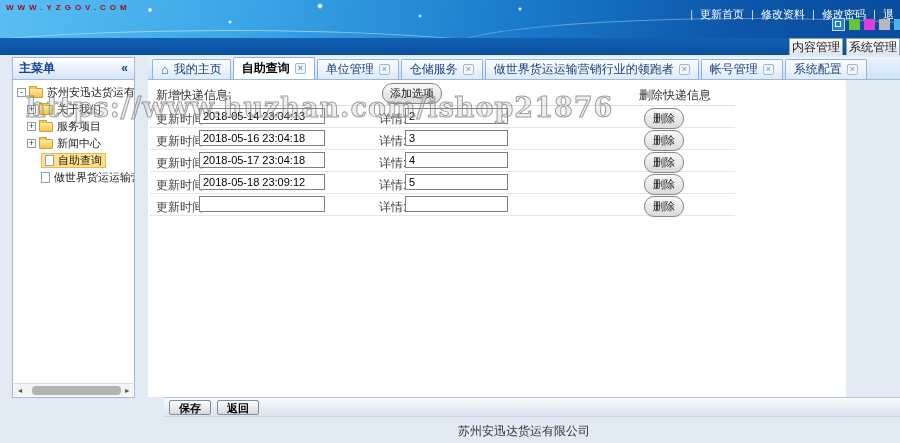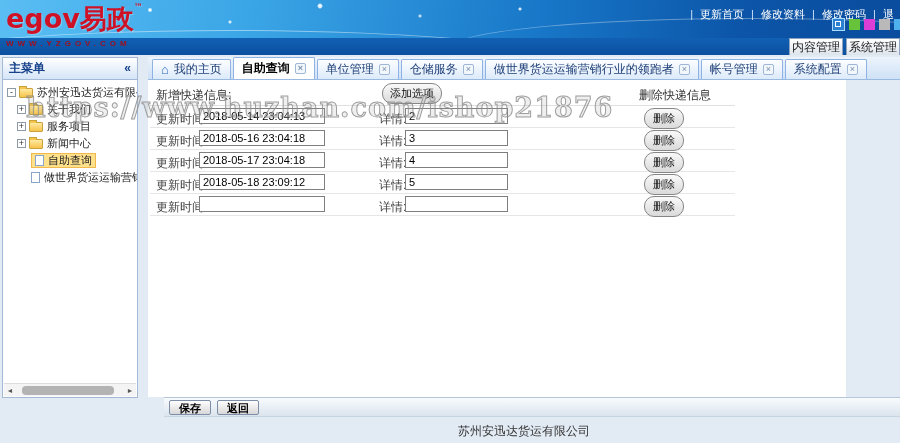--- a/index.html
+++ b/index.html
@@ -32,21 +32,21 @@
   .palette { position:absolute; top:18px; right:0; z-index:3; display:flex; gap:4px; align-items:center; }
   .pal { width:11px; height:11px; }
   .pal-win { width:13px; height:13px; border:1px solid #aadcff; background:#2b7fd0; position:relative; }
   .pal-win span { position:absolute; left:2px; top:2px; width:6px; height:6px; border:1px solid #fff; background:transparent; }
   .pal-last { margin-right:-5px; }
   .sys-nav { position:absolute; bottom:0; right:0; z-index:4; display:flex; gap:3px; }
   .sys-btn { height:17px; line-height:16px; padding:0 2px; font-size:12px; color:#1a1a1a; cursor:pointer;
     background:linear-gradient(#ffffff, #dde4ec); border:1px solid #8fa4bd; border-bottom:none; }
 
   
-  .sidebar { position:absolute; left:2px; top:57px; width:136px; height:341px;
+  .sidebar { position:absolute; left:12px; top:57px; width:123px; height:341px;
     background:#fff; border:1px solid #a3b9d6; }
   .sb-head { height:22px; line-height:21px; padding:0 6px; display:flex; justify-content:space-between;
     background:linear-gradient(#ffffff, #d5e5f8); border-bottom:1px solid #a3b9d6;
     color:#15428b; font-weight:bold; font-size:12px; }
   .sb-collapse { cursor:pointer; font-weight:bold; }
   .tree { padding:4px 0 0 2px; font-size:11px; color:#222; }
   .trow { height:17px; display:flex; align-items:center; white-space:nowrap; overflow:hidden; cursor:pointer; }
   .lvl0 { padding-left:2px; } .lvl1 { padding-left:12px; } .lvl2 { padding-left:26px; }
   .expander { flex:none; width:9px; height:9px; border:1px solid #8e9aa8; background:#fff;
     font-size:9px; line-height:7px; text-align:center; color:#333; margin-right:3px; }
@@ -107,21 +107,20 @@
 <body>
 
 <div class="page">
 
   <div class="hdr">
     <div class="hdr-curve"></div>
     <div class="hdr-curve2"></div>
     <div class="hdr-band"></div>
 
     <div class="logo">
-      <div class="logo-main"><span>egov易政</span><sup>™</sup></div>
       <div class="logo-url">WWW.YZGOV.COM</div>
     </div>
 
     <div class="top-links">
       <span class="sep">|</span>
       <span class="lnk">更新首页</span>
       <span class="sep">|</span>
       <span class="lnk">修改资料</span>
       <span class="sep">|</span>
       <span class="lnk">修改密码</span>

